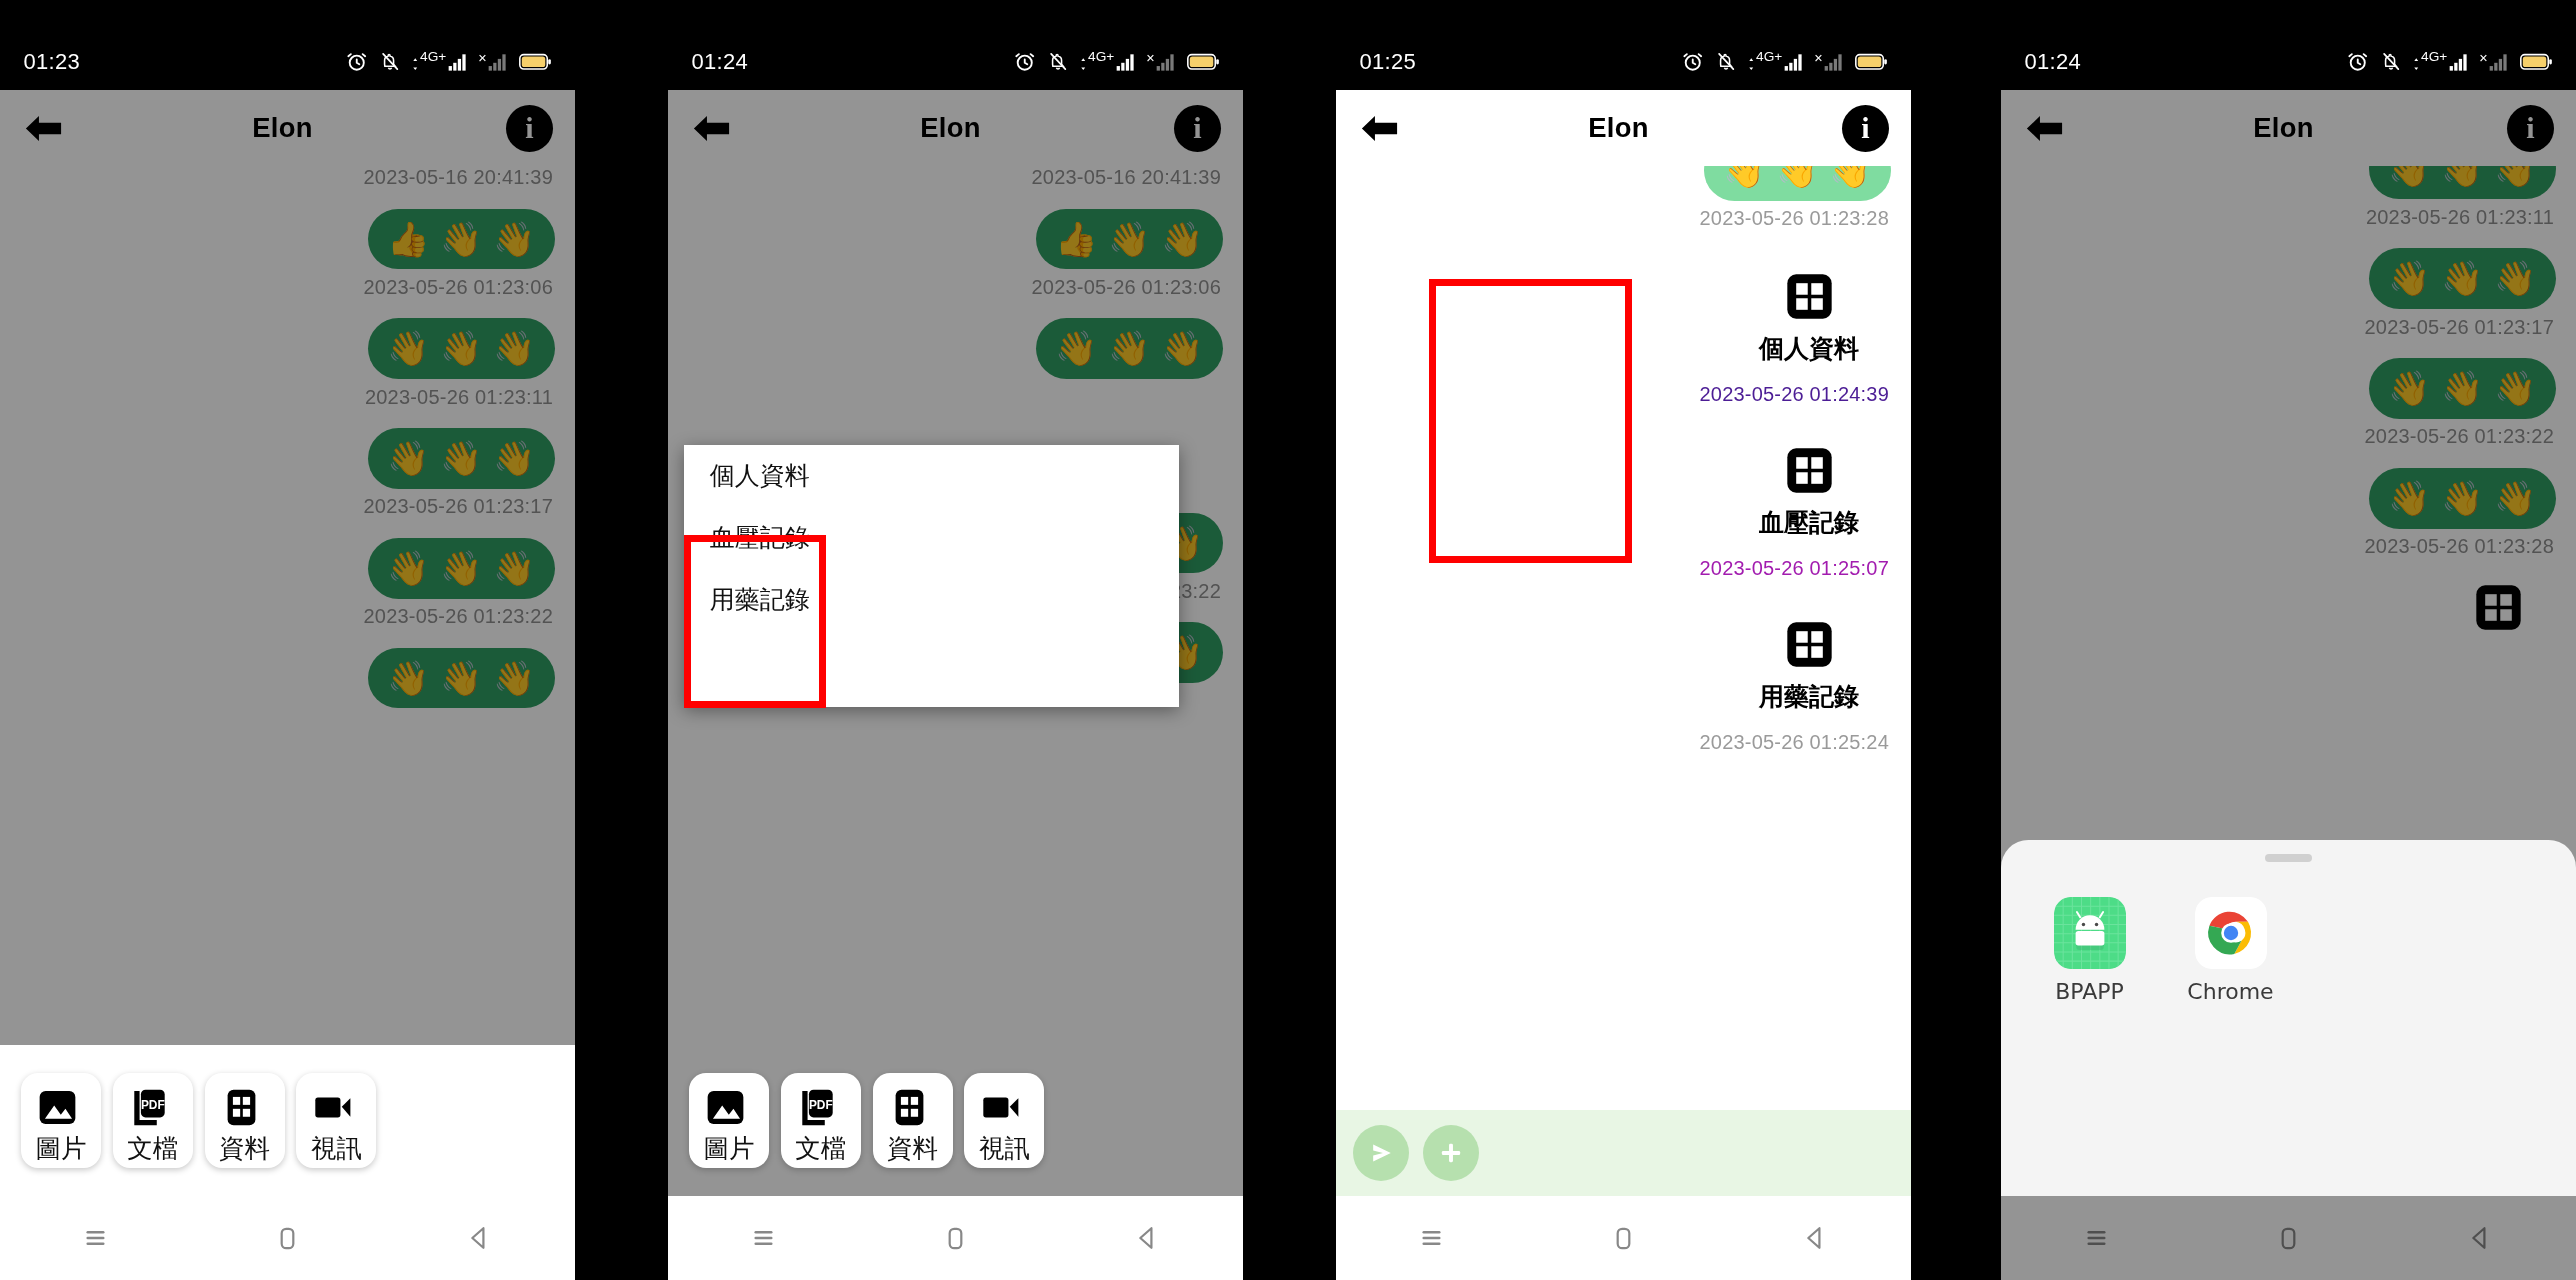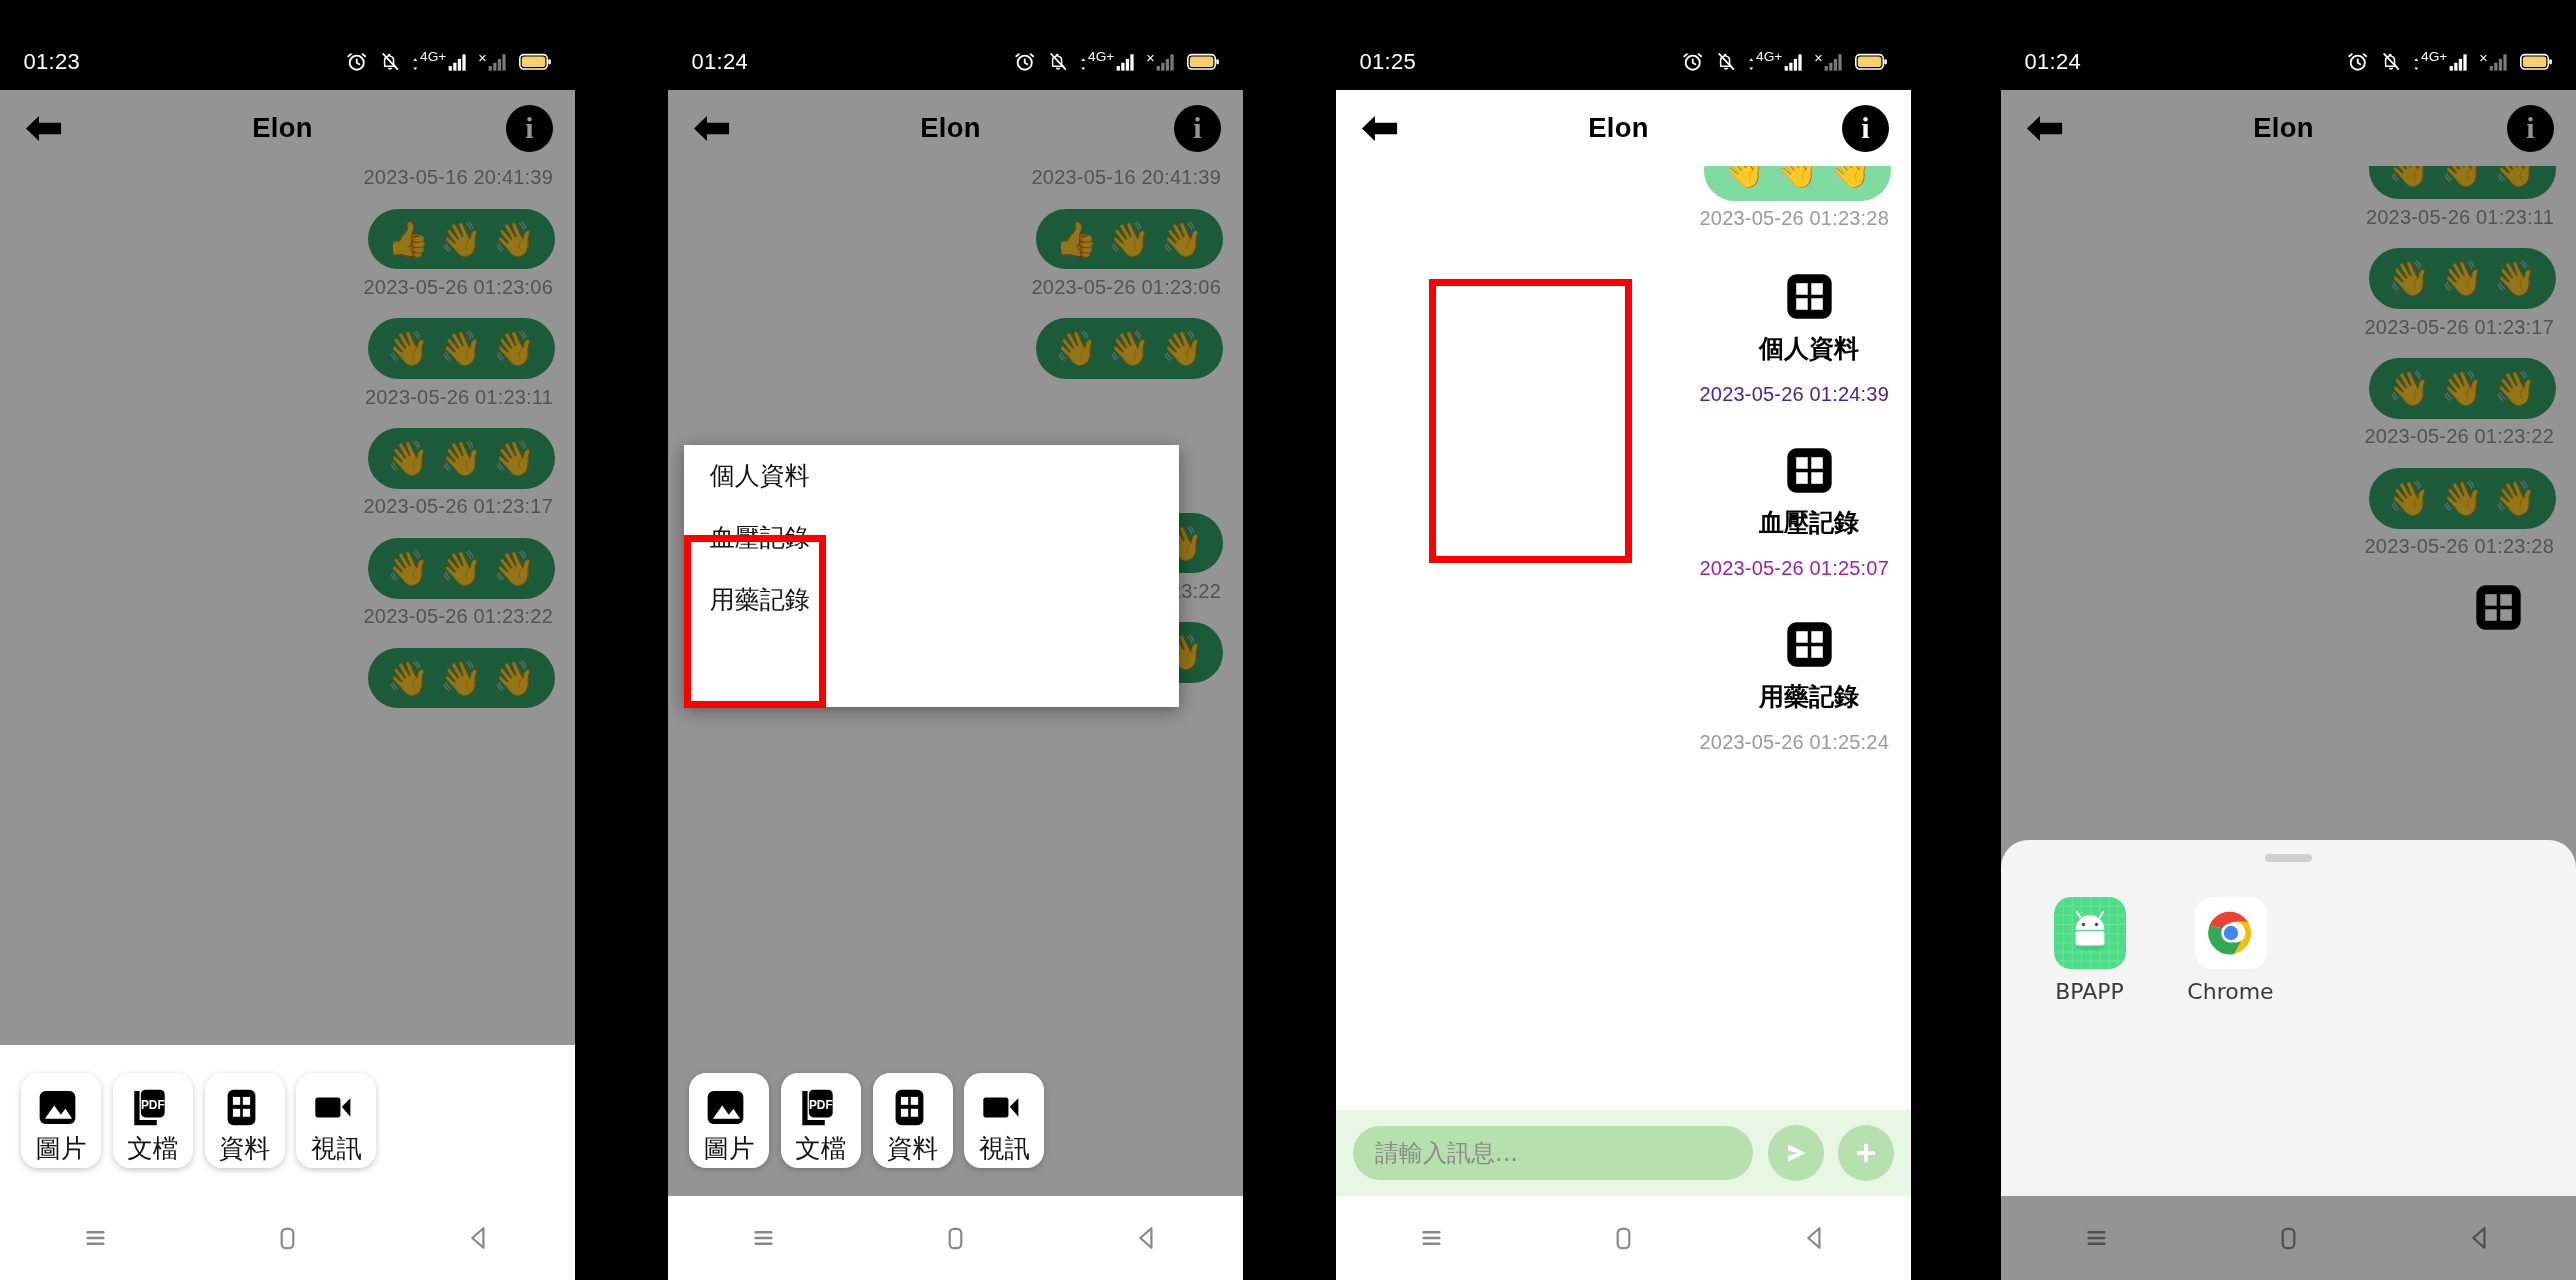--- a/index.html
+++ b/index.html
@@ -509,23 +509,20 @@
               <span class="dlbl">用藥記錄</span>
             </div>
           </div>
           <div class="ts" style="color:#9a9a9a;padding:0;margin-top:18.3px;">2023-05-26 01:25:24</div>
         </div>
       </div>
 
       <div class="redbox" style="left:93px;top:245px;width:203px;height:284px;"></div>
 
       <div class="inputbar" style="bottom:84px;height:86px;">
-        <div class="txtfield">
-          <span class="ph">請輸入訊息...</span>
-        </div>
         <span class="circbtn">
           <svg width="30" height="30" viewBox="0 0 46 46">
               <path d="M11 10 L38 23 L11 36 L11 27 L26 23 L11 19 Z" fill="#fff"></path>
             </svg>
         </span>
         <span class="circbtn">
           <svg width="30" height="30" viewBox="0 0 46 46">
               <rect x="20" y="9" width="6" height="28" rx="2" fill="#fff"></rect>
               <rect x="9" y="20" width="28" height="6" rx="2" fill="#fff"></rect>
             </svg>

